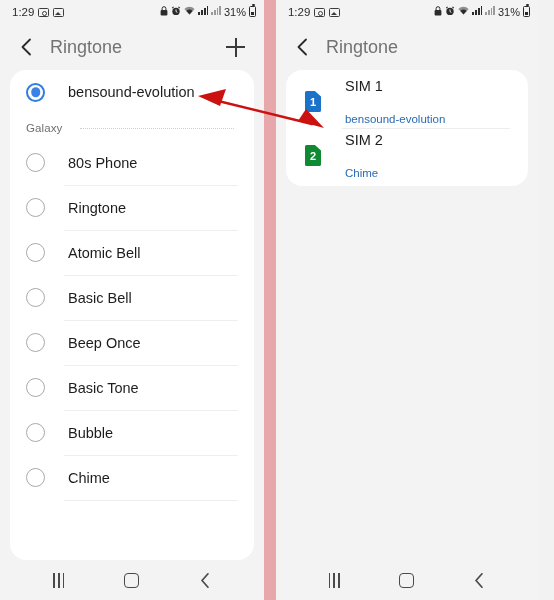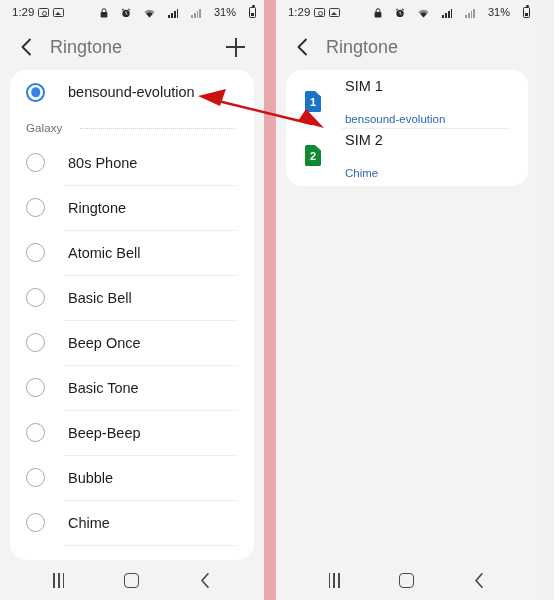--- a/index.html
+++ b/index.html
@@ -34,21 +34,21 @@
     height: 24px;
     display: flex;
     align-items: center;
     padding: 0 8px 0 12px;
     font-size: 11px;
     color: #2b2b2b;
     flex: 0 0 24px;
   }
   .statusbar .time { font-size: 11.5px; letter-spacing: 0px; }
   .sb-left { display: flex; align-items: center; gap: 4px; }
-  .sb-right { margin-left: auto; display: flex; align-items: flex-end; gap: 13px; }
+  .sb-right { margin-left: auto; display: flex; align-items: flex-start; gap: 3px; }
   .mini-ico {
     display: inline-block;
     width: 11px; height: 9px;
     border: 1.3px solid #3c3c3c;
     border-radius: 1.5px;
     position: relative;
   }
   .mini-ico.photo::after {
     content: "";
     position: absolute; left: 1px; bottom: 0.5px;
@@ -370,24 +370,20 @@
       <div class="tone-row">
         <span class="radio"></span>
         <span class="row-label">Beep Once</span>
       </div>
       <div class="tone-row">
         <span class="radio"></span>
         <span class="row-label">Basic Tone</span>
       </div>
       <div class="tone-row">
         <span class="radio"></span>
-        <span class="row-label">Beep-Beep</span>
-      </div>
-      <div class="tone-row">
-        <span class="radio"></span>
         <span class="row-label">Bubble</span>
       </div>
       <div class="tone-row">
         <span class="radio"></span>
         <span class="row-label">Chime</span>
       </div>
       <div class="tone-row tone-sep"></div>
     </div>
 
     <div class="navbar">

